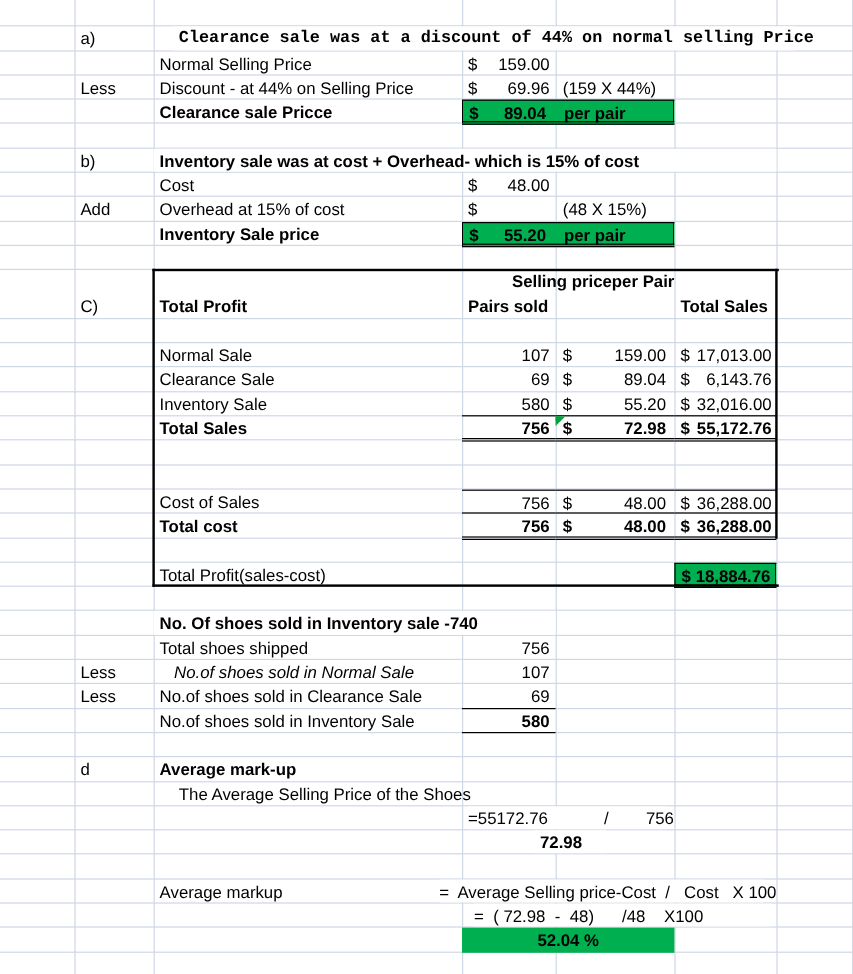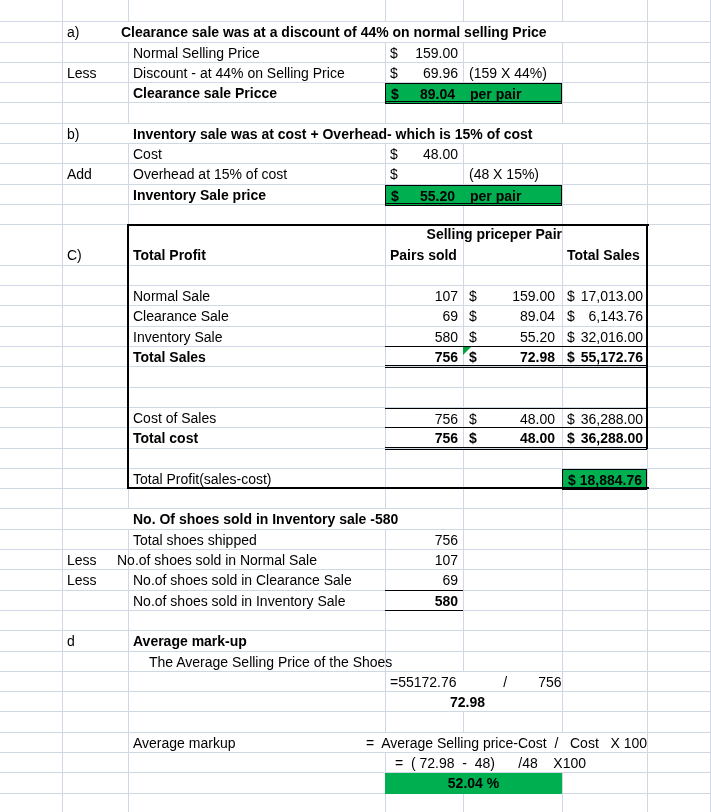--- a/index.html
+++ b/index.html
@@ -53,21 +53,21 @@
 <div class="vline" style="left: 62px;"></div>
     <div class="vline" style="left: 128px;"></div>
     <div class="vline" style="left: 385px;"></div>
     <div class="vline" style="left: 463px;"></div>
     <div class="vline" style="left: 562px;"></div>
     <div class="vline" style="left: 647px;"></div>
     <div class="vline" style="left: 710px;"></div>
     <div class="row"></div>
     <div class="row">
       <div class="cell " style="left: 62px; width: 66px;">a)</div>
-      <div class="cell bold wbg" style="left: 116px; width: 519px;">Clearance sale was at a discount of 44% on normal selling Price</div>
+      <div class="cell bold wbg" style="left: 144px; width: 519px; font-family: Liberation Mono, monospace;">Clearance sale was at a discount of 44% on normal selling Price</div>
     </div>
     <div class="row">
       <div class="cell " style="left: 128px; width: 257px;">Normal Selling Price</div>
       <div class="cell " style="left: 385px; width: 78px;">
         <span class="part" style="left: 5px;">$</span>
         <span class="part right" style="right: 5px;">159.00</span>
       </div>
     </div>
     <div class="row">
       <div class="cell " style="left: 62px; width: 66px;">Less</div>
@@ -205,29 +205,29 @@
     <div class="row"></div>
     <div class="row">
       <div class="cell " style="left: 128px; width: 257px;">Total Profit(sales-cost)</div>
       <div class="cell green bold bx bdbl" style="left: 562px; width: 85px;">
         <span class="part" style="left: 5px;">$</span>
         <span class="part right" style="right: 4px;">18,884.76</span>
       </div>
     </div>
     <div class="row"></div>
     <div class="row">
-      <div class="cell bold wbg" style="left: 128px; width: 335px;">No. Of shoes sold in Inventory sale  -580</div>
+      <div class="cell bold wbg" style="left: 128px; width: 335px;">No. Of shoes sold in Inventory sale  -740</div>
     </div>
     <div class="row">
       <div class="cell " style="left: 128px; width: 257px;">Total shoes shipped</div>
       <div class="cell num" style="left: 385px; width: 78px;">756</div>
     </div>
     <div class="row">
       <div class="cell " style="left: 62px; width: 66px;">Less</div>
-      <div class="cell " style="left: 112px; width: 257px;">No.of shoes sold in Normal Sale</div>
+      <div class="cell " style="left: 140px; width: 257px; font-style: italic;">No.of shoes sold in Normal Sale</div>
       <div class="cell num" style="left: 385px; width: 78px;">107</div>
     </div>
     <div class="row">
       <div class="cell " style="left: 62px; width: 66px;">Less</div>
       <div class="cell " style="left: 128px; width: 257px;">No.of shoes sold in Clearance Sale</div>
       <div class="cell num bb" style="left: 385px; width: 78px;">69</div>
     </div>
     <div class="row">
       <div class="cell " style="left: 128px; width: 257px;">No.of shoes sold in Inventory Sale</div>
       <div class="cell num bold bb" style="left: 385px; width: 78px;">580</div>

